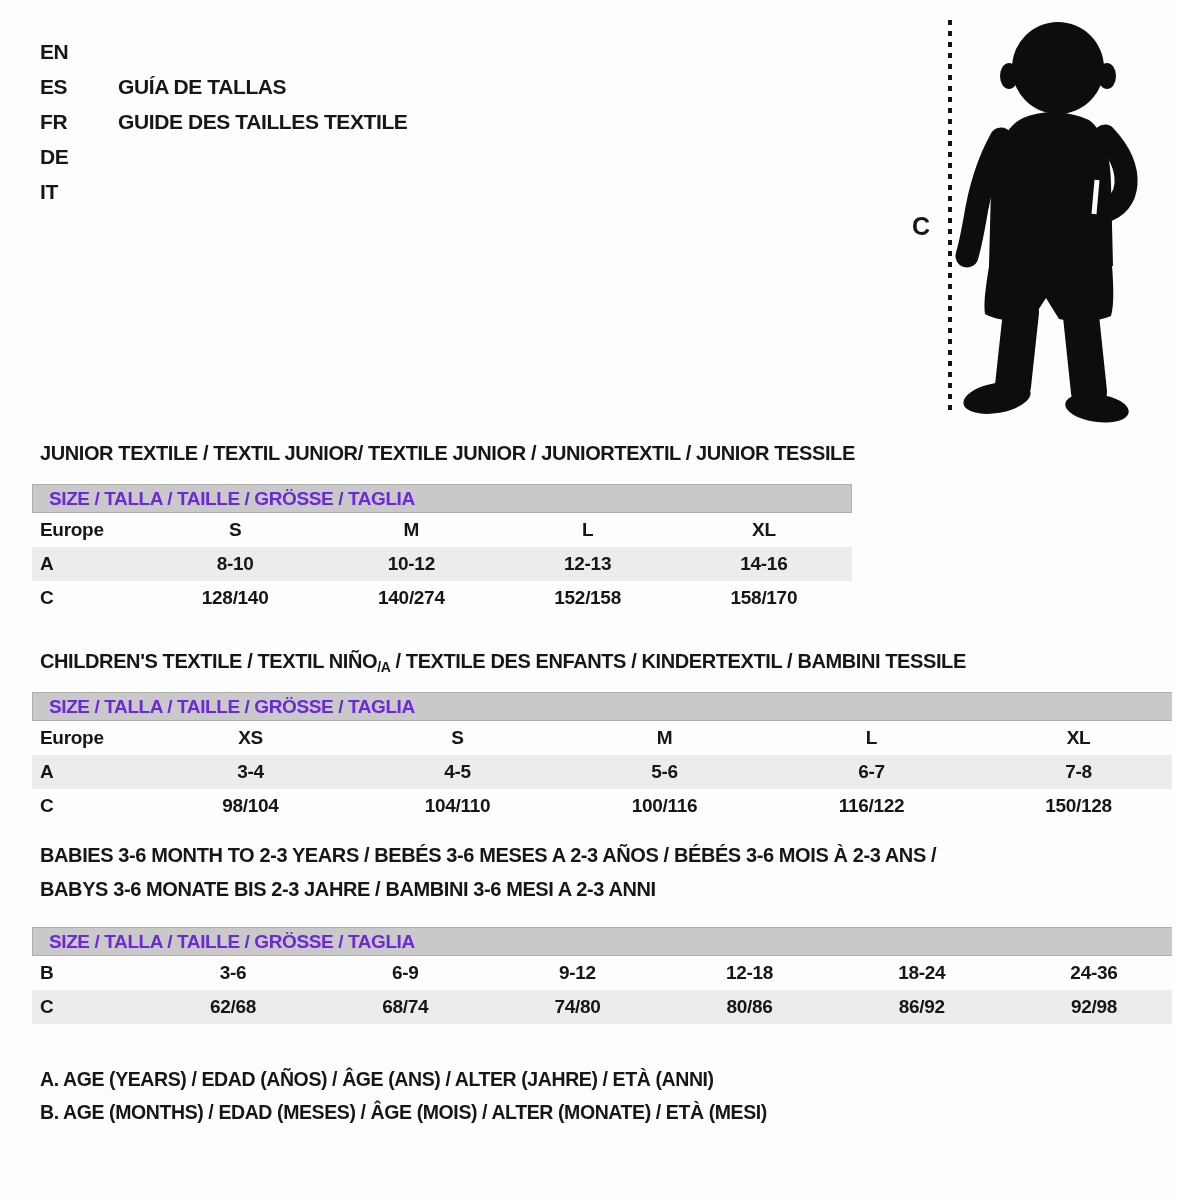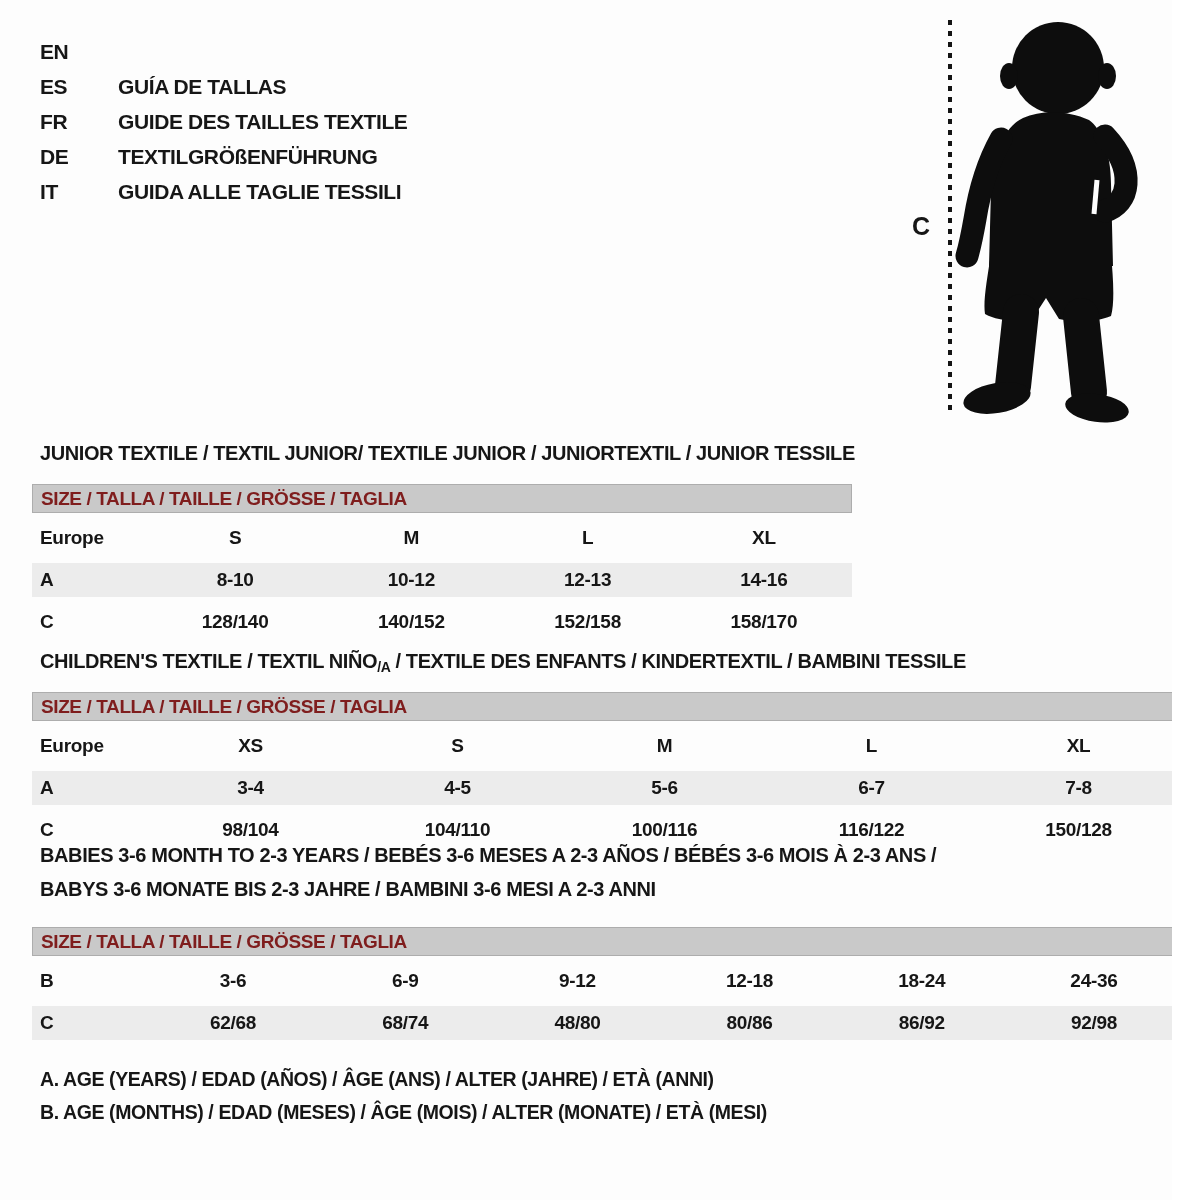--- a/index.html
+++ b/index.html
@@ -29,24 +29,24 @@
     font-size: 20px; font-weight: 700; letter-spacing: -0.4px;
     white-space: nowrap; line-height: 34px;
   }
   .sub-a { font-size: 14px; display: inline-block; transform: translateY(4px); }
 
   
   .size-table { position: absolute; left: 32px; }
   .size-bar {
     height: 29px; background: #c9c9c9;
     border: 1px solid #adadad; box-sizing: border-box;
-    display: flex; align-items: center; padding-left: 8px;
-    font-size: 19px; font-weight: 700; color: #7f1d1d; letter-spacing: -0.4px;
+    display: flex; align-items: center; padding-left: 16px;
+    font-size: 19px; font-weight: 700; color: #6d28d9; letter-spacing: -0.4px;
   }
-  .trow { display: grid; align-items: center; height: 34px; font-size: 19px; font-weight: 700; letter-spacing: -0.3px; margin-top: 8px; }
+  .trow { display: grid; align-items: center; height: 34px; font-size: 19px; font-weight: 700; letter-spacing: -0.3px; }
   .cols4 { grid-template-columns: 115px repeat(4, 1fr); }
   .cols5 { grid-template-columns: 115px repeat(5, 1fr); }
   .cols6 { grid-template-columns: 115px repeat(6, 1fr); }
   .trow .lbl { padding-left: 8px; text-align: left; }
   .trow .val { text-align: center; }
   .alt { background: #ececec; }
 
   
   .legend { position: absolute; top: 1063px; left: 40px; }
   .legend-line { line-height: 33px; font-size: 19.5px; font-weight: 700; letter-spacing: -0.4px; white-space: nowrap; }
@@ -63,25 +63,23 @@
     <div class="hdr-row">
       <span class="hdr-lang">ES</span>
       <span class="hdr-title">GUÍA DE TALLAS</span>
     </div>
     <div class="hdr-row">
       <span class="hdr-lang">FR</span>
       <span class="hdr-title">GUIDE DES TAILLES TEXTILE</span>
     </div>
     <div class="hdr-row">
       <span class="hdr-lang">DE</span>
-      <span class="hdr-title">TEXTILGRÖßENFÜHRUNG</span>
     </div>
     <div class="hdr-row">
       <span class="hdr-lang">IT</span>
-      <span class="hdr-title">GUIDA ALLE TAGLIE TESSILI</span>
     </div>
   </div>
 
   <div class="figure">
     <span class="measure-label">C</span>
     <svg width="200" height="410" viewBox="0 0 200 410">
 
       <line x1="5" y1="6" x2="5" y2="402" stroke="#141414" stroke-width="4" stroke-dasharray="5 6"></line>
       <g fill="#0d0d0d" stroke="none">
 
@@ -122,21 +120,21 @@
     <div class="trow cols4 alt">
       <div class="lbl">A</div>
       <div class="val">8-10</div>
       <div class="val">10-12</div>
       <div class="val">12-13</div>
       <div class="val">14-16</div>
     </div>
     <div class="trow cols4">
       <div class="lbl">C</div>
       <div class="val">128/140</div>
-      <div class="val">140/152</div>
+      <div class="val">140/274</div>
       <div class="val">152/158</div>
       <div class="val">158/170</div>
     </div>
   </div>
 
   <div class="sec-title" style="top: 644px;">
     <span>CHILDREN'S TEXTILE / TEXTIL NIÑO</span><span class="sub-a">/A</span><span> / TEXTILE DES ENFANTS / KINDERTEXTIL / BAMBINI TESSILE</span>
   </div>
 
   <div class="size-table" style="top: 692px; width: 1150px;">
@@ -180,21 +178,21 @@
       <div class="val">6-9</div>
       <div class="val">9-12</div>
       <div class="val">12-18</div>
       <div class="val">18-24</div>
       <div class="val">24-36</div>
     </div>
     <div class="trow cols6 alt">
       <div class="lbl">C</div>
       <div class="val">62/68</div>
       <div class="val">68/74</div>
-      <div class="val">48/80</div>
+      <div class="val">74/80</div>
       <div class="val">80/86</div>
       <div class="val">86/92</div>
       <div class="val">92/98</div>
     </div>
   </div>
 
   <div class="legend">
     <div class="legend-line">A. AGE (YEARS) / EDAD (AÑOS) / ÂGE (ANS) / ALTER (JAHRE) / ETÀ (ANNI)</div>
     <div class="legend-line">B. AGE (MONTHS) / EDAD (MESES) / ÂGE (MOIS) / ALTER (MONATE) / ETÀ (MESI)</div>
   </div>

